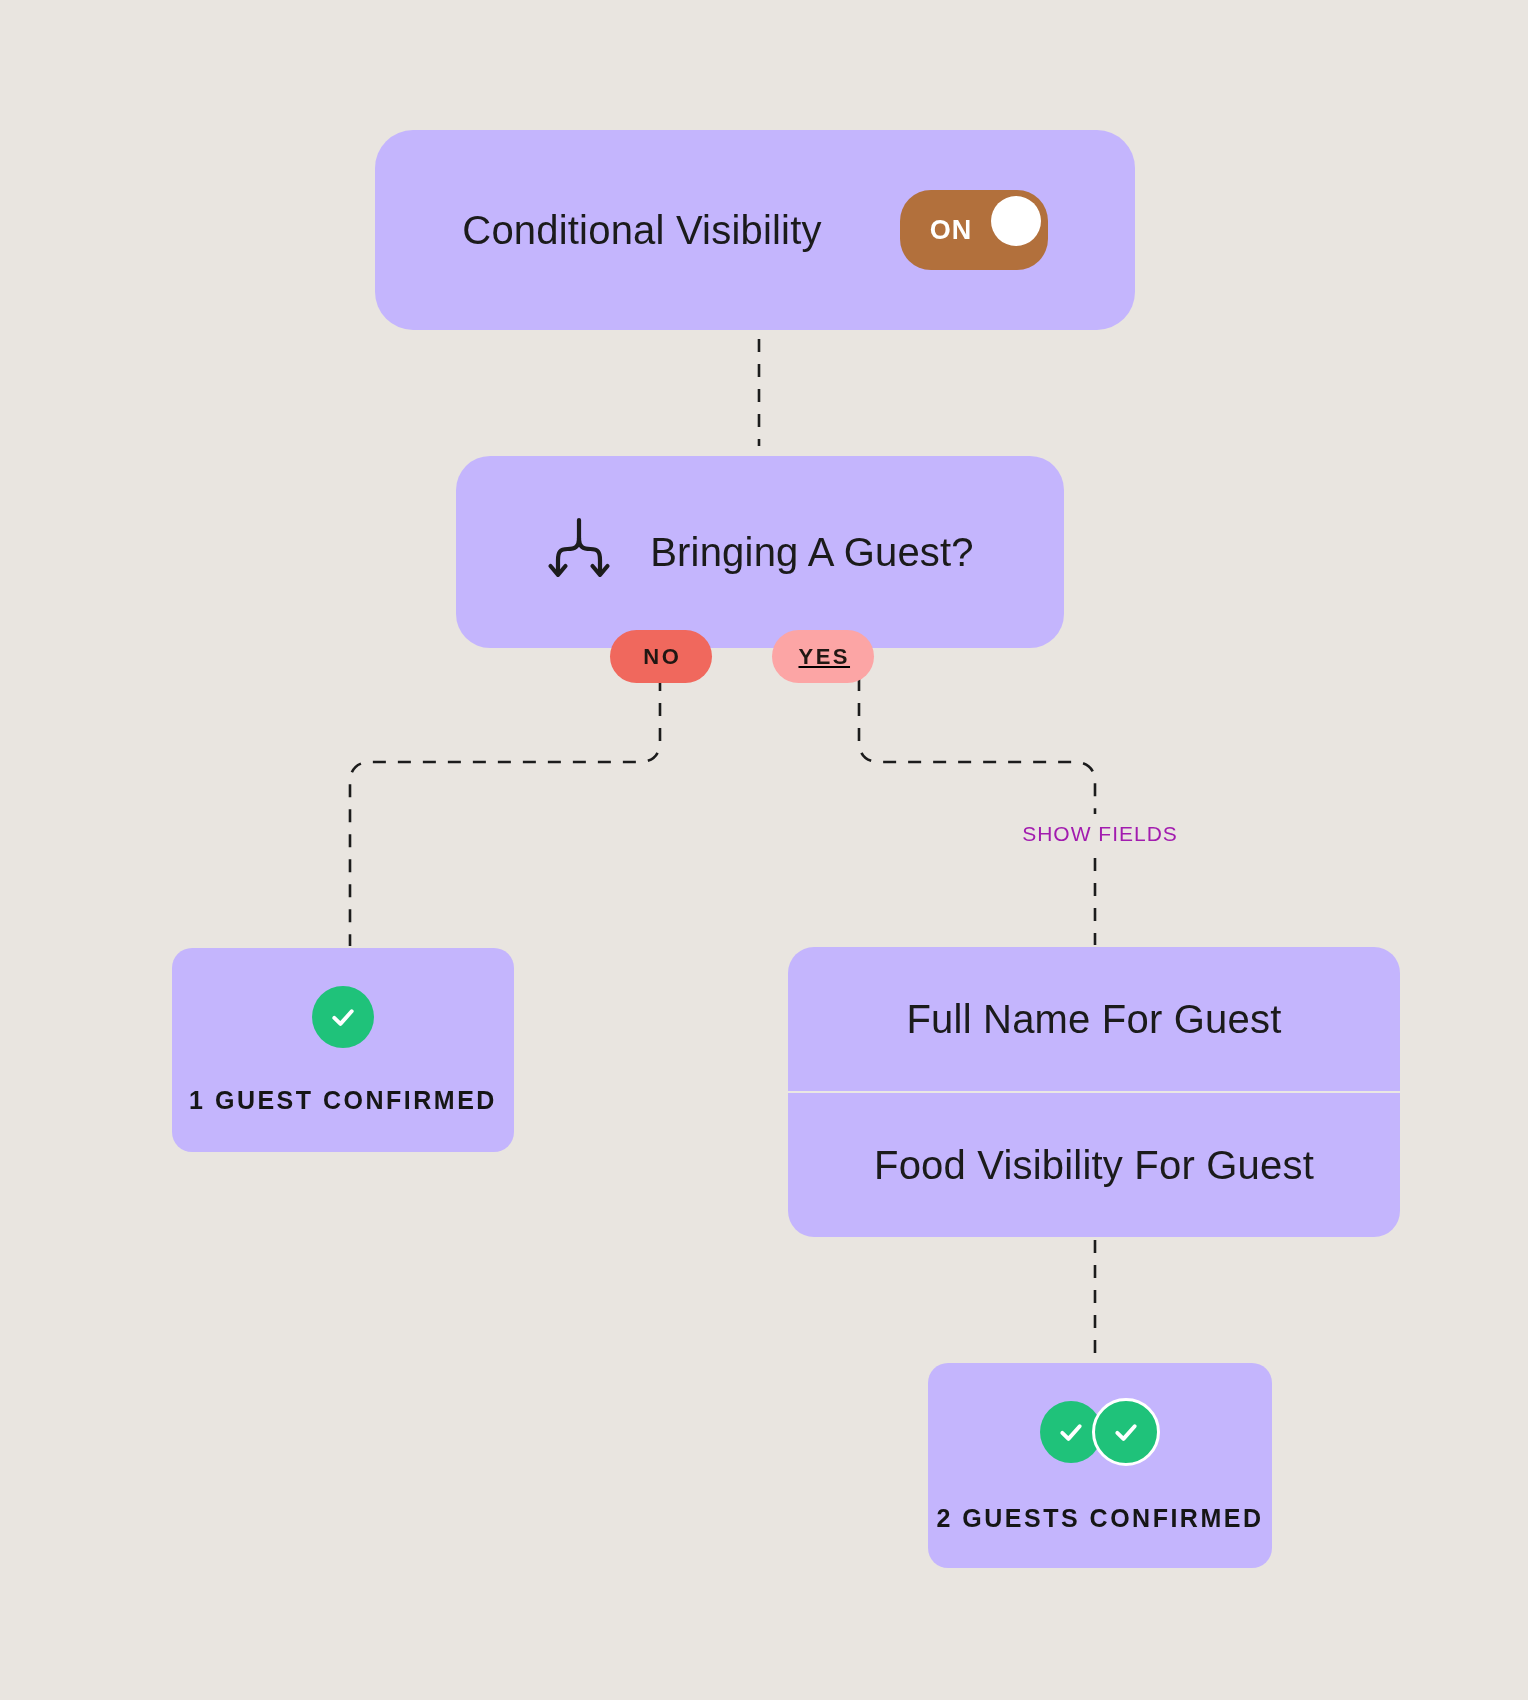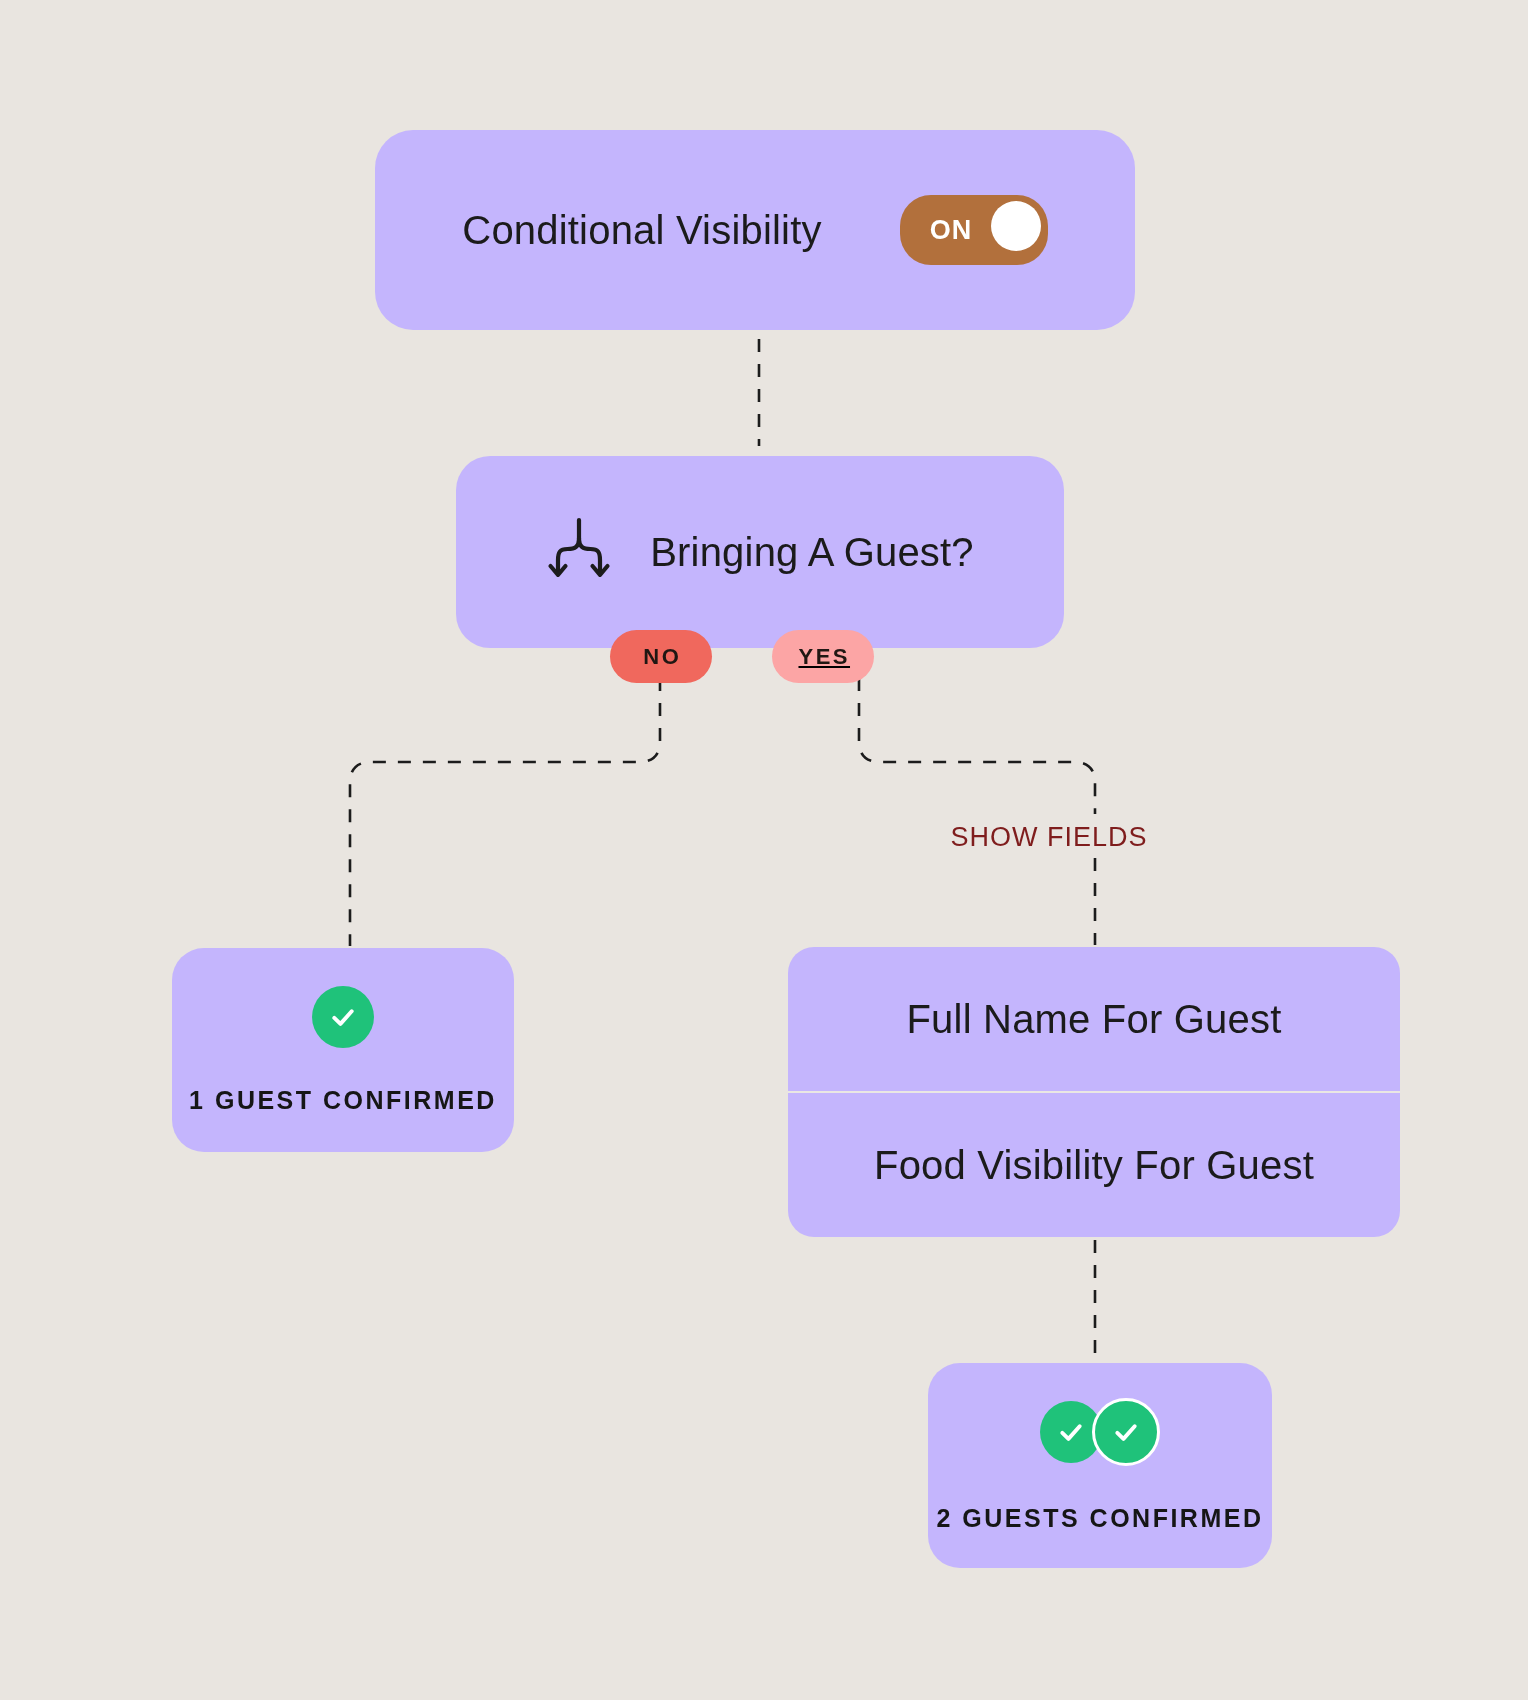--- a/index.html
+++ b/index.html
@@ -38,21 +38,21 @@
     white-space: nowrap;
   }
   
   .root {
     left: 375px; top: 130px; width: 760px; height: 200px;
     border-radius: 38px;
     display: flex; align-items: center; justify-content: center; gap: 78px;
   }
   .toggle {
     position: relative;
-    width: 148px; height: 70px;
+    width: 148px; height: 80px;
     border: none; cursor: pointer;
     border-radius: 31px;
     background: #B2703C;
     display: flex; align-items: center;
     padding: 0 0 0 30px;
     font-family: inherit;
   }
   .toggle-label {
     color: #FFFFFF;
     font-size: 27px;
@@ -89,30 +89,30 @@
     font-size: 22px;
     font-weight: bold;
     letter-spacing: 2.5px;
     padding-left: 2.5px;
   }
   .pill.no  { left: 610px; background: #F0685D; }
   .pill.yes { left: 772px; background: #fca5a5; text-decoration: underline; }
   
   .show-fields-label {
     position: absolute;
-    left: 1049px; top: 822px;
+    left: 1100px; top: 822px;
     transform: translateX(-50%);
-    color: #7f1d1d;
-    font-size: 27px;
+    color: #a21caf;
+    font-size: 21px;
     letter-spacing: 1px;
     white-space: nowrap;
   }
   
   .result {
-    border-radius: 32px;
+    border-radius: 20px;
     display: flex; flex-direction: column;
     align-items: center; justify-content: center;
     gap: 38px;
   }
   .result-left  { left: 172px; top: 948px;  width: 342px; height: 204px; }
   .result-right { left: 928px; top: 1363px; width: 344px; height: 205px; }
   .status {
     color: #161616;
     font-size: 25px;
     font-weight: bold;

